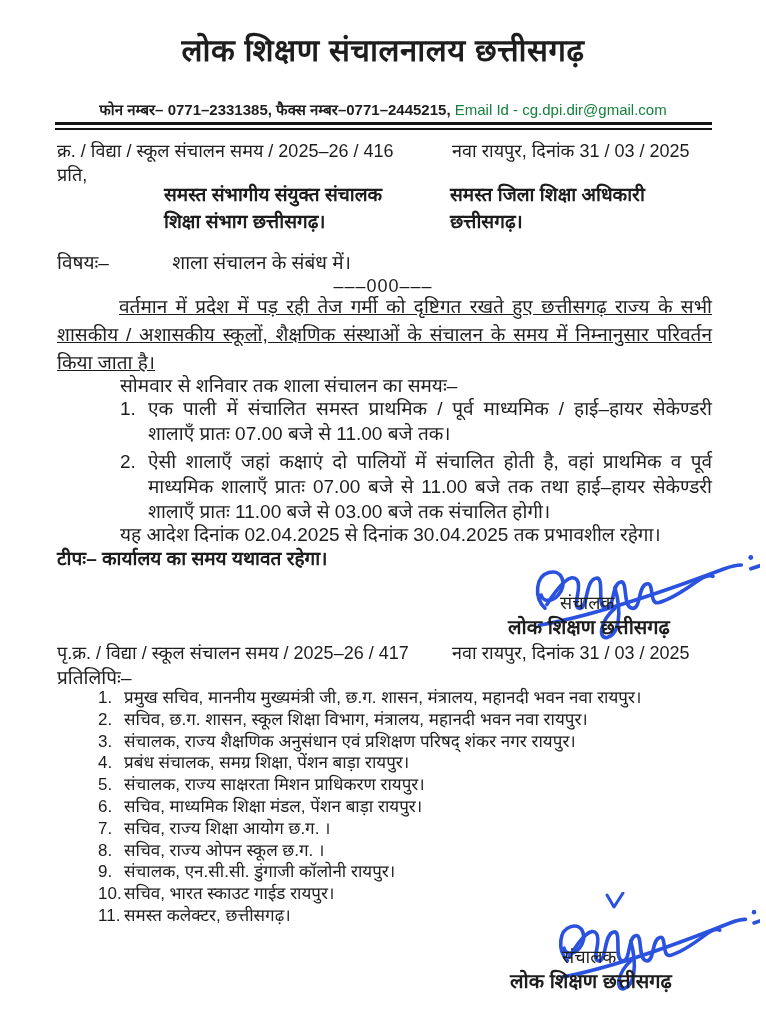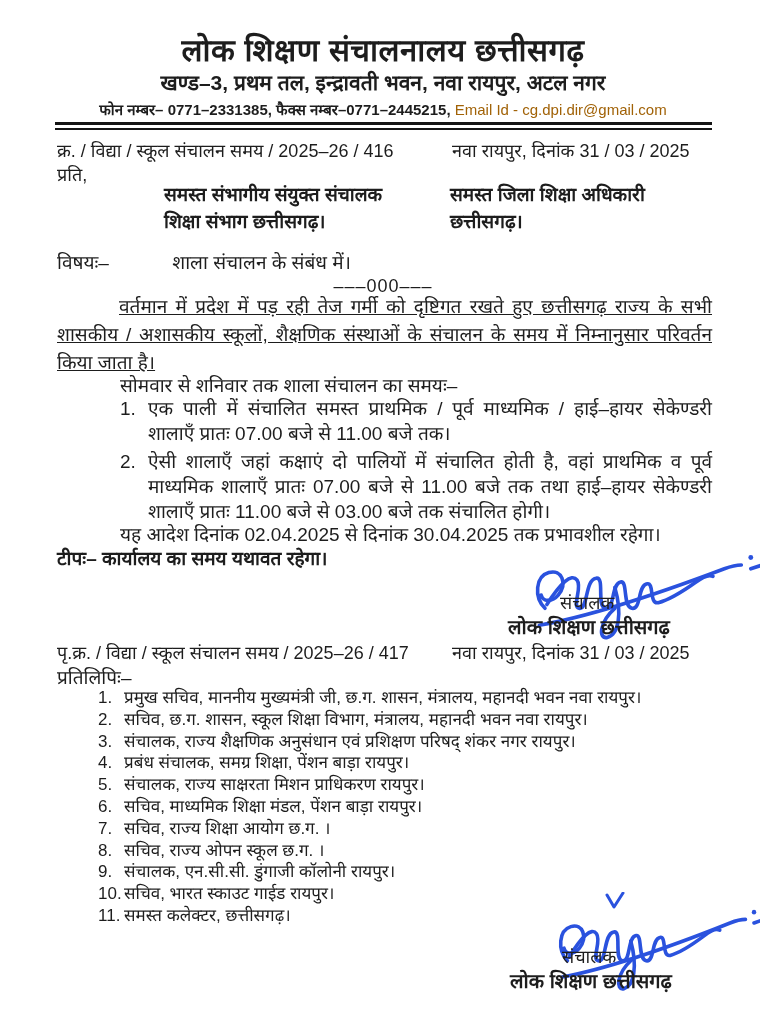--- a/index.html
+++ b/index.html
@@ -11,21 +11,21 @@
     color:#1d1d1d;
     font-family:"Liberation Sans","DejaVu Sans",sans-serif;
     overflow:hidden;
   }
   .abs { position:absolute; }
 
   
   #org-name   { top:28px; left:0; width:766px; text-align:center; font-size:31px; font-weight:bold; letter-spacing:0.5px; }
   #org-addr   { top:68px; left:0; width:766px; text-align:center; font-size:21px; font-weight:bold; }
   #phone-row  { top:99px; left:0; width:766px; text-align:center; font-size:15px; font-weight:bold; }
-  #phone-row .email { color:#a16207; font-weight:normal; }
+  #phone-row .email { color:#15803d; font-weight:normal; }
   #head-rule  { top:122px; left:55px; width:657px; height:8px;
                 border-top:3px solid #141414; border-bottom:2px solid #141414; }
 
   
   .ref-left   { font-size:18px; }
   .ref-right  { font-size:18px; }
   #ref1-no    { top:138px; left:57px; }
   #ref1-date  { top:138px; left:452px; }
   #salutation { top:162px; left:57px; font-size:18px; }
   #addr-left  { top:181px; left:164px; width:250px; font-size:19px; font-weight:bold; line-height:27px; }
@@ -69,21 +69,20 @@
   #sig2-org   { top:967px; left:510px; font-size:20px; font-weight:bold; }
 
   svg path, svg circle { vector-effect:non-scaling-stroke; }
 </style>
 </head>
 <body>
 
 <div class="page">
 
   <div class="abs" id="org-name">लोक शिक्षण संचालनालय छत्तीसगढ़</div>
-  <div class="abs" id="org-addr">खण्ड–3, प्रथम तल, इन्द्रावती भवन, नवा रायपुर, अटल नगर</div>
   <div class="abs" id="phone-row">
     <span>फोन नम्बर– 0771–2331385, फैक्स नम्बर–0771–2445215,</span>
     <span class="email">Email Id - cg.dpi.dir@gmail.com</span>
   </div>
   <div class="abs" id="head-rule"></div>
 
   <div class="abs ref-left" id="ref1-no">क्र. / विद्या / स्कूल संचालन समय / 2025–26 / 416</div>
   <div class="abs ref-right" id="ref1-date">नवा रायपुर, दिनांक  31 / 03 / 2025</div>
 
   <div class="abs" id="salutation">प्रति,</div>

